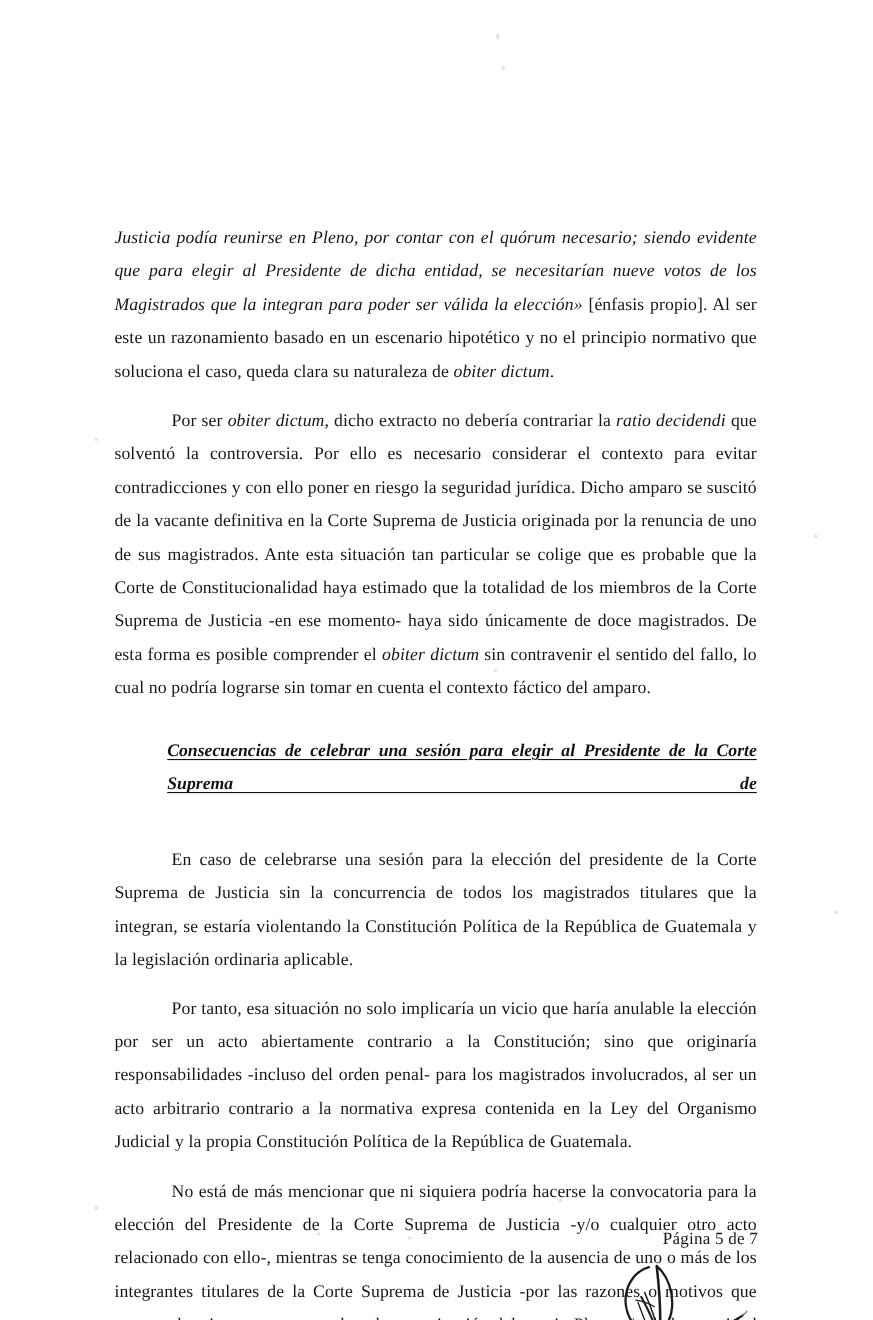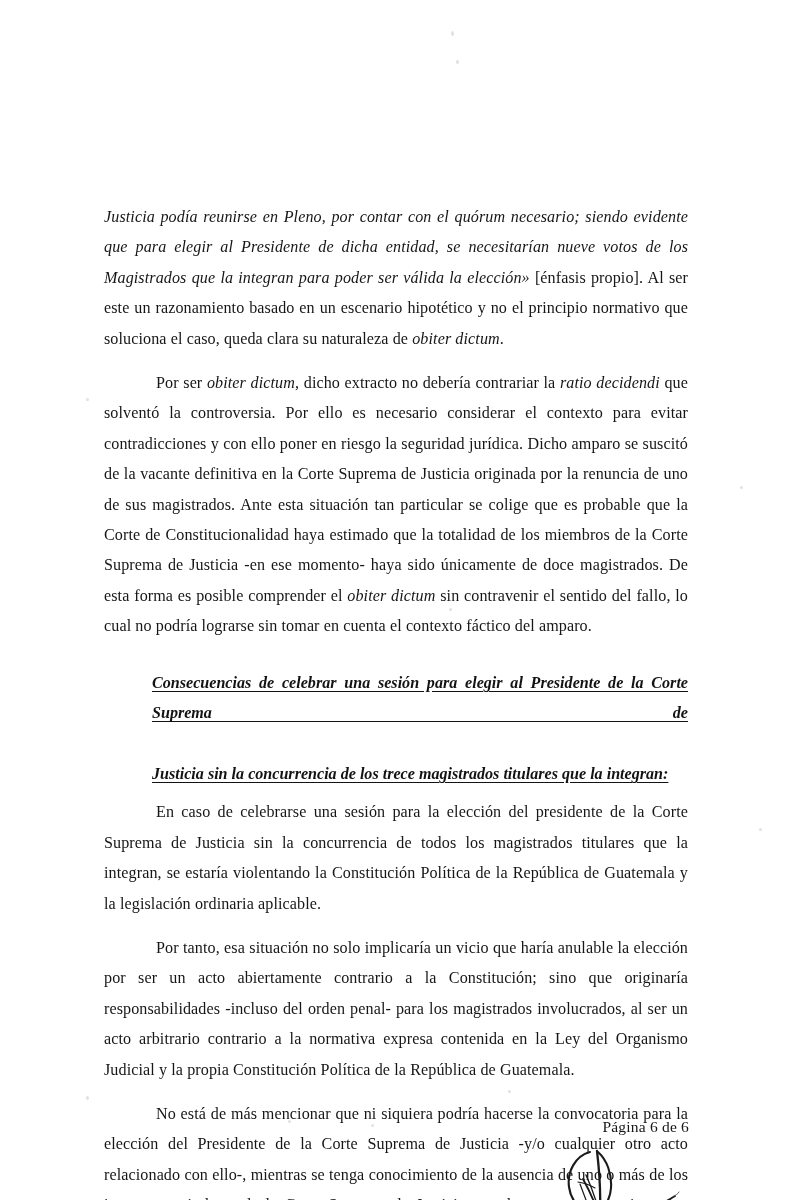--- a/index.html
+++ b/index.html
@@ -137,39 +137,38 @@
     <p class="para quote-cont"><em class="it">Justicia podía reunirse en Pleno, por contar con el quórum necesario; siendo evidente que para elegir al Presidente de dicha entidad, se necesitarían nueve votos de los Magistrados que la integran para poder ser válida la elección»</em><span> [énfasis propio]. Al ser este un razonamiento basado en un escenario hipotético y no el principio normativo que soluciona el caso, queda clara su naturaleza de </span><em class="it">obiter dictum</em><span>.</span></p>
 
     <div class="gap-md"></div>
 
     <p class="para indent"><span>Por ser </span><em class="it">obiter dictum</em><span>, dicho extracto no debería contrariar la </span><em class="it">ratio decidendi</em><span> que solventó la controversia. Por ello es necesario considerar el contexto para evitar contradicciones y con ello poner en riesgo la seguridad jurídica. Dicho amparo se suscitó de la vacante definitiva en la Corte Suprema de Justicia originada por la renuncia de uno de sus magistrados. Ante esta situación tan particular se colige que es probable que la Corte de Constitucionalidad haya estimado que la totalidad de los miembros de la Corte Suprema de Justicia -en ese momento- haya sido únicamente de doce magistrados. De esta forma es posible comprender el </span><em class="it">obiter dictum</em><span> sin contravenir el sentido del fallo, lo cual no podría lograrse sin tomar en cuenta el contexto fáctico del amparo.</span></p>
 
     <div class="gap-lg"></div>
 
     <div class="heading">
         <span class="hline hline-1">Consecuencias de celebrar una sesión para elegir al Presidente de la Corte Suprema de</span>
-        <span class="hline">Justicia sin la concurrencia de los trece magistrados titulares que la integran:</span>
       </div>
 
     <div class="gap-sm"></div>
 
     <p class="para indent">En caso de celebrarse una sesión para la elección del presidente de la Corte Suprema de Justicia sin la concurrencia de todos los magistrados titulares que la integran, se estaría violentando la Constitución Política de la República de Guatemala y la legislación ordinaria aplicable.</p>
 
     <div class="gap-md"></div>
 
     <p class="para indent">Por tanto, esa situación no solo implicaría un vicio que haría anulable la elección por ser un acto abiertamente contrario a la Constitución; sino que originaría responsabilidades -incluso del orden penal- para los magistrados involucrados, al ser un acto arbitrario contrario a la normativa expresa contenida en la Ley del Organismo Judicial y la propia Constitución Política de la República de Guatemala.</p>
 
     <div class="gap-md"></div>
 
     <p class="para indent">No está de más mencionar que ni siquiera podría hacerse la convocatoria para la elección del Presidente de la Corte Suprema de Justicia -y/o cualquier otro acto relacionado con ello-, mientras se tenga conocimiento de la ausencia de uno o más de los integrantes titulares de la Corte Suprema de Justicia -por las razones o motivos que sean-; y la misma cuente con el aval o autorización del propio Pleno y/o de la autoridad que legalmente corresponda.</p>
 
   </div>
 
   <div class="footer">
-    <div class="page-number">Página 6 de 6</div>
+    <div class="page-number">Página 5 de 7</div>
 
     <div class="signature">
       <svg width="170" height="78" viewBox="0 0 170 78" fill="none" xmlns="http://www.w3.org/2000/svg">
 
         <path d="M62 10 C47 14, 39 30, 41 45 C43 60, 54 70, 64 70 C74 70, 82 60, 83 46 C84 32, 79 18, 70 10" stroke="#1b1b1b" stroke-width="2.1" stroke-linecap="round" fill="none"></path>
 
         <path d="M69 9 C71 26, 73 46, 72 71" stroke="#1b1b1b" stroke-width="2.3" stroke-linecap="round" fill="none"></path>
 
         <path d="M55 37 C60 46, 65 56, 69 68" stroke="#1b1b1b" stroke-width="1.9" stroke-linecap="round" fill="none"></path>
         <path d="M58 33 C63 44, 67 55, 70 66" stroke="#1b1b1b" stroke-width="1.4" stroke-linecap="round" fill="none"></path>

